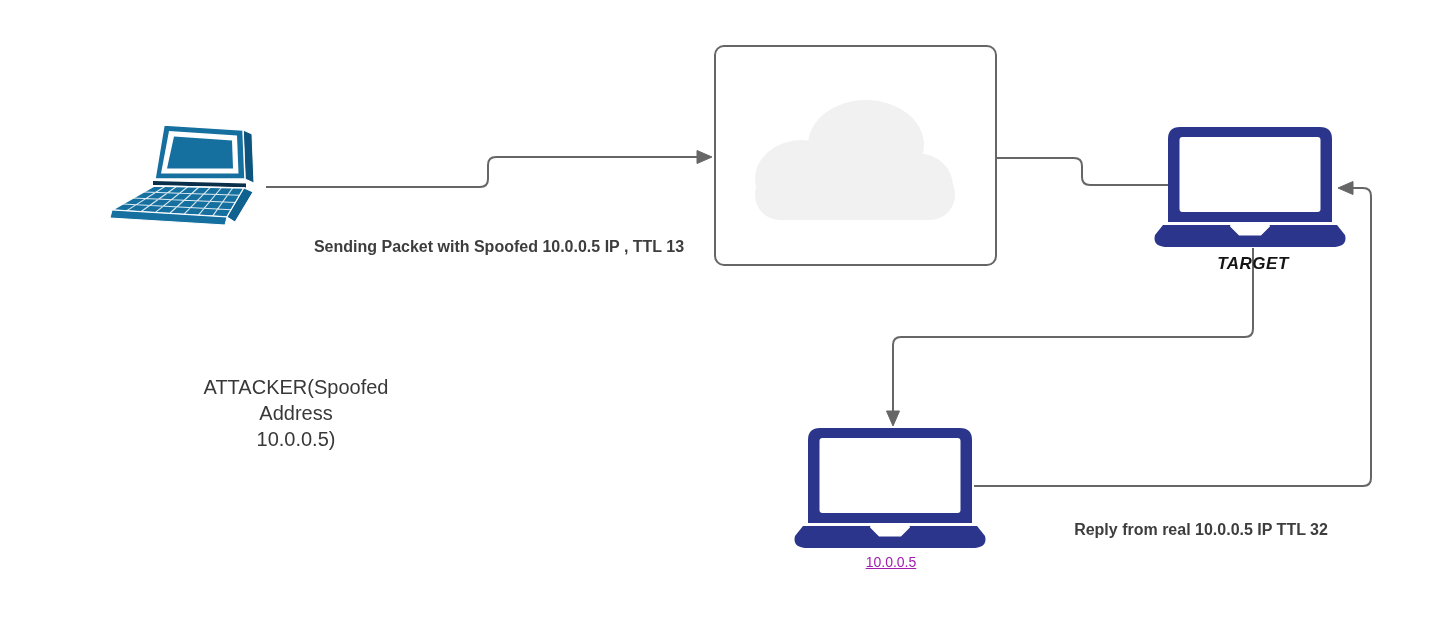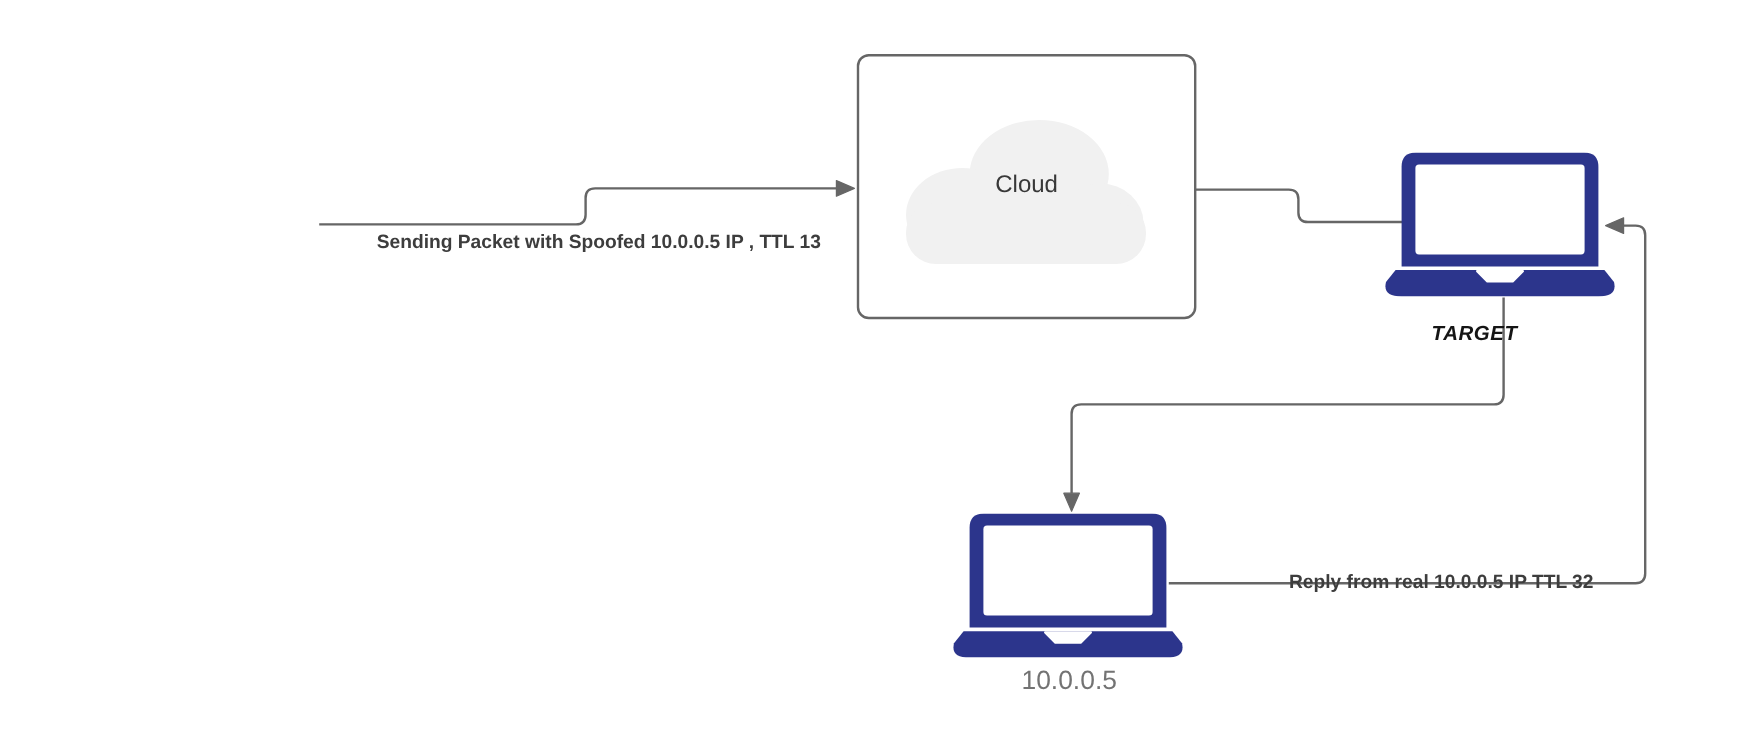--- a/index.html
+++ b/index.html
@@ -23,20 +23,21 @@
   .edges-layer{position:absolute;left:0;top:0;width:1449px;height:622px;}
   .edge-path{stroke:var(--line);stroke-width:2;fill:none;stroke-linejoin:round;stroke-linecap:butt;}
   .arrowhead{fill:var(--line);stroke:var(--line);stroke-width:1;stroke-linejoin:round;}
   .edge-label{
     position:absolute;
     transform:translate(-50%,-50%);
     white-space:nowrap;
     font-weight:bold;
     font-size:16px;
     color:var(--edge-text);
+    margin-top:44px;
   }
   .node{position:absolute;}
   .node-label{
     position:absolute;
     text-align:center;
     font-size:20px;
     color:var(--node-text);
     line-height:26px;
     white-space:pre-line;
   }
@@ -48,30 +49,30 @@
     border-radius:10px;
     background:#ffffff;
   }
   .cloud-box svg{position:absolute;left:0;top:0;}
   .cloud-label{
     position:absolute;left:0;right:0;top:96px;
     text-align:center;
     font-size:20px;color:var(--node-text);
   }
   .target-label{
-    position:absolute;left:1193px;top:268px;width:120px;
-    text-align:left;
+    position:absolute;left:1193px;top:254px;width:120px;
+    text-align:center;
     font-weight:bold;font-style:italic;
     font-size:17px;color:#151515;letter-spacing:.5px;
     white-space:nowrap;
   }
   .host-label{
     position:absolute;left:831px;top:554px;width:120px;
     text-align:center;
-    font-size:22px;color:#737373;white-space:nowrap;
+    font-size:14px;color:#a21caf;white-space:nowrap;text-decoration:underline;
   }
   .attacker-label{
     position:absolute;left:60px;top:252px;width:260px;
   }
 </style>
 </head>
 <body>
 
 <div class="canvas">
 
@@ -89,31 +90,56 @@
     </g>
     <g>
       <path class="edge-path" d="M974 486 H1363 Q1371 486 1371 478 V196 Q1371 188 1363 188 H1353"></path>
       <polygon class="arrowhead" points="1353,181.5 1353,194.5 1338,188"></polygon>
     </g>
   </svg>
 
   <div class="edge-label" style="left:499px;top:203px;">Sending Packet with Spoofed 10.0.0.5 IP , TTL 13</div>
   <div class="edge-label" style="left:1201px;top:486px;">Reply from real 10.0.0.5 IP TTL 32</div>
 
+  <div class="node" style="left:106px;top:122px;width:162px;height:106px;">
+    <svg width="162" height="106" viewBox="0 0 162 106">
+
+      <polygon points="137,8 146,12 148,61 139,57" fill="#0d557e" stroke="#ffffff" stroke-width="1"></polygon>
+
+      <polygon points="58,3 137,8 139,57 49,57" fill="#16709f" stroke="#ffffff" stroke-width="1.5"></polygon>
+
+      <polygon points="63,9 131,13.5 132.5,51.5 55,51.5" fill="#ffffff"></polygon>
+      <polygon points="68,14.5 126,18.5 127,46.5 61,46.5" fill="#16709f"></polygon>
+
+      <polygon points="47,59 140,61.5 140,65.5 47,63" fill="#0a2f4a"></polygon>
+
+      <polygon points="48,64 138,66 121,95 6,88" fill="#16709f" stroke="#ffffff" stroke-width="1.5"></polygon>
+      <path d="M37.5,70 L133.8,73.3 M27,76 L129.5,80.5 M16.5,82 L125.3,87.8
+               M59.3,64.3 L20.4,88.9 M70.5,64.5 L34.8,89.8 M81.8,64.8 L49.1,90.6
+               M93,65 L63.5,91.5 M104.3,65.3 L77.9,92.4 M115.5,65.5 L92.3,93.3
+               M126.8,65.8 L106.6,94.1" stroke="#ffffff" stroke-width="1.1" opacity="0.85" fill="none"></path>
+
+      <polygon points="6,88 121,95 119,103 4,96" fill="#16709f" stroke="#ffffff" stroke-width="1"></polygon>
+
+      <polygon points="138,66 147,70 129,100 121,95" fill="#0f628f" stroke="#ffffff" stroke-width="1"></polygon>
+    </svg>
+    <div class="node-label attacker-label">ATTACKER(Spoofed
+Address
+10.0.0.5)</div>
+  </div>
 
   <div class="cloud-box">
     <svg width="278" height="216" viewBox="0 0 278 216">
       <g fill="#f1f1f1">
         <ellipse cx="150" cy="98" rx="58" ry="45"></ellipse>
         <ellipse cx="86" cy="132" rx="47" ry="39"></ellipse>
         <ellipse cx="201" cy="139" rx="36" ry="33"></ellipse>
         <rect x="39" y="122" width="200" height="51" rx="25"></rect>
       </g>
     </svg>
-    <div class="cloud-label">Cloud</div>
   </div>
 
   <div class="node" style="left:1153px;top:127px;width:194px;height:120px;">
     <svg width="194" height="120" viewBox="0 0 194 120">
       <path d="M15,12 Q15,0 27,0 H167 Q179,0 179,12 V95 H15 Z" fill="#2c358c"></path>
       <rect x="26.5" y="10" width="141" height="75" rx="3" fill="#ffffff"></rect>
       <path d="M10,98 L184,98 L192,108 Q195,120 179,120 L15,120 Q-1,120 2,108 Z" fill="#2c358c"></path>
       <path d="M78,99 L116,99 L107.5,107.5 L86.5,107.5 Z" fill="#ffffff" stroke="#ffffff" stroke-width="2" stroke-linejoin="round"></path>
     </svg>
   </div>

